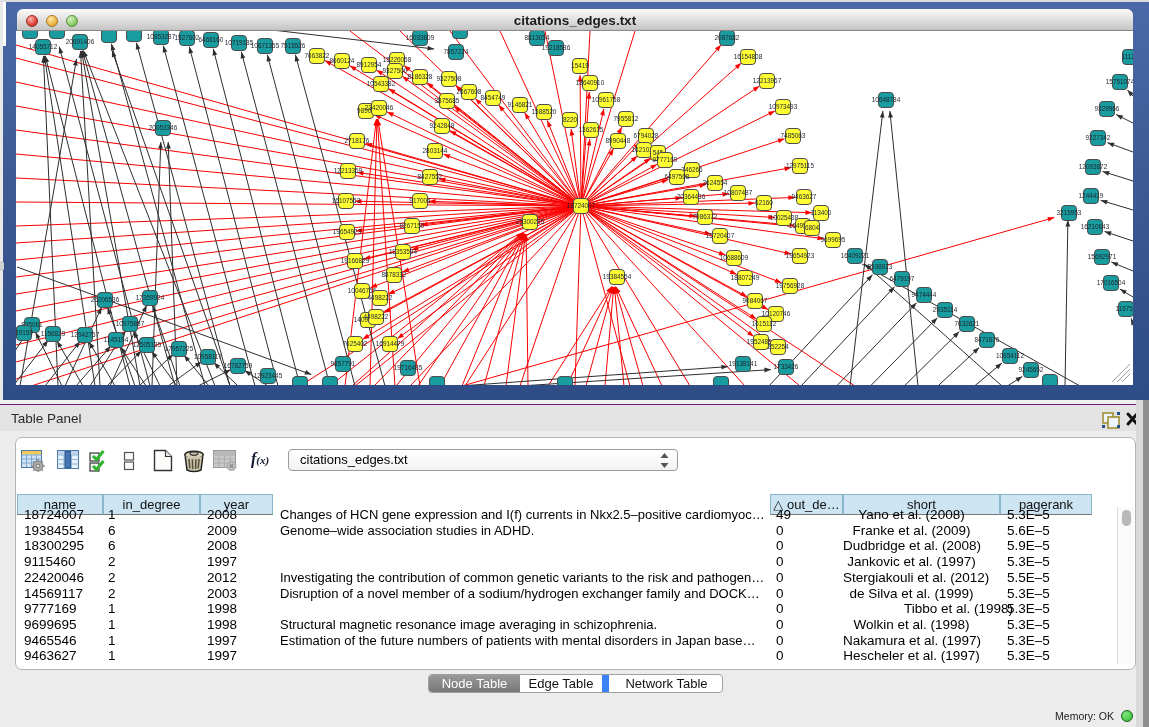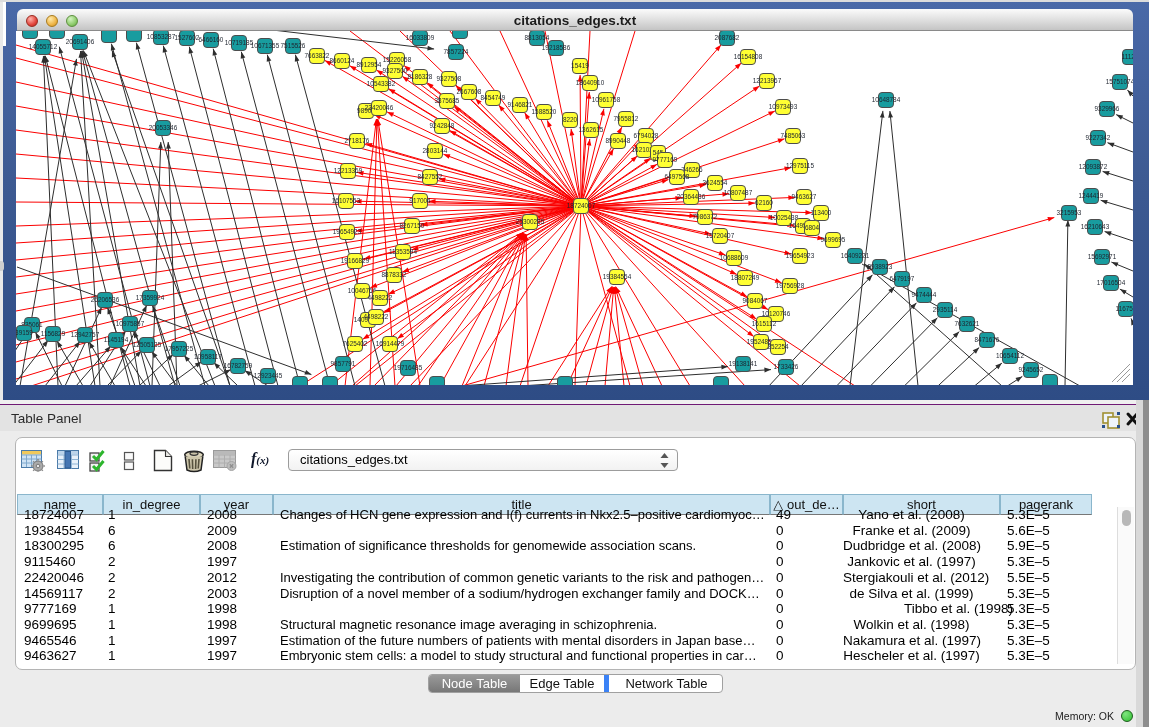--- a/index.html
+++ b/index.html
@@ -731,47 +731,46 @@
 <div id="dropdown">citations_edges.txt
  <svg style="position:absolute;right:8px;top:3px" width="9" height="15">
    <path d="M4.5 0 L8.5 5 h-8 z" fill="#555"></path>
    <path d="M4.5 15 L8.5 10 h-8 z" fill="#555"></path>
  </svg>
 </div>
 <div id="thead">
  <div class="hc" style="left:0px;width:86px">name</div>
  <div class="hc" style="left:86px;width:97px">in_degree</div>
  <div class="hc" style="left:183px;width:73px">year</div>
- <div class="hc" style="left:256px;width:497px">title</div>
  <div class="hc" style="left:753px;width:73px">△ out_de…</div>
  <div class="hc" style="left:826px;width:157px">short</div>
  <div class="hc" style="left:983px;width:92px">pagerank</div>
 </div>
 <div class="trow" style="top:507.0px">
 <span style="left:24px">18724007</span>
 <span style="left:108px">1</span>
 <span style="left:207px">2008</span>
 <span style="left:280px;font-size:13px;width:489px;overflow:hidden">Changes of HCN gene expression and I(f) currents in Nkx2.5–positive cardiomyoc…</span>
 <span style="left:776px">49</span>
 <span style="left:843px;width:137px;text-align:center">Yano et al. (2008)</span>
 <span style="left:1007px">5.3E–5</span>
 </div>
 <div class="trow" style="top:522.7px">
 <span style="left:24px">19384554</span>
 <span style="left:108px">6</span>
 <span style="left:207px">2009</span>
+<span style="left:280px;font-size:13px;width:489px;overflow:hidden">Genome–wide association studies in ADHD.</span>
 <span style="left:776px">0</span>
 <span style="left:843px;width:137px;text-align:center">Franke et al. (2009)</span>
 <span style="left:1007px">5.6E–5</span>
 </div>
 <div class="trow" style="top:538.4px">
 <span style="left:24px">18300295</span>
 <span style="left:108px">6</span>
 <span style="left:207px">2008</span>
-<span style="left:280px;font-size:13px;width:489px;overflow:hidden">Estimation of significance thresholds for genomewide association scans.</span>
 <span style="left:776px">0</span>
 <span style="left:843px;width:137px;text-align:left">Dudbridge et al. (2008)</span>
 <span style="left:1007px">5.9E–5</span>
 </div>
 <div class="trow" style="top:554.1px">
 <span style="left:24px">9115460</span>
 <span style="left:108px">2</span>
 <span style="left:207px">1997</span>
 <span style="left:776px">0</span>
 <span style="left:843px;width:137px;text-align:center">Jankovic et al. (1997)</span>
@@ -818,29 +817,28 @@
 <span style="left:207px">1997</span>
 <span style="left:280px;font-size:13px;width:489px;overflow:hidden">Estimation of the future numbers of patients with mental disorders in Japan base…</span>
 <span style="left:776px">0</span>
 <span style="left:843px;width:137px;text-align:center">Nakamura et al. (1997)</span>
 <span style="left:1007px">5.3E–5</span>
 </div>
 <div class="trow" style="top:648.3px">
 <span style="left:24px">9463627</span>
 <span style="left:108px">1</span>
 <span style="left:207px">1997</span>
-<span style="left:280px;font-size:13px;width:489px;overflow:hidden">Embryonic stem cells: a model to study structural and functional properties in car…</span>
 <span style="left:776px">0</span>
 <span style="left:843px;width:137px;text-align:center">Hescheler et al. (1997)</span>
 <span style="left:1007px">5.3E–5</span>
 </div>
 <div id="scrollbar">
     <div id="thumb"></div>
   </div>
 <div id="tabs">
  <div class="tab" style="left:0;width:91px;background:linear-gradient(180deg,#9a9a9a,#737373);color:#fff">Node Table</div>
- <div class="tab" style="left:91px;width:89px;border-right:5px solid #3b82f6">Edge Table</div>
+ <div class="tab" style="left:91px;width:89px;border-right:7px solid #3b82f6">Edge Table</div>
  <div class="tab" style="left:180px;width:115px">Network Table</div>
 </div>
 <div id="memtext">Memory: OK</div>
 <div id="memdot"></div>
 <div id="rightband2"></div>
 <div id="rightband"></div>
 
 </body></html>

